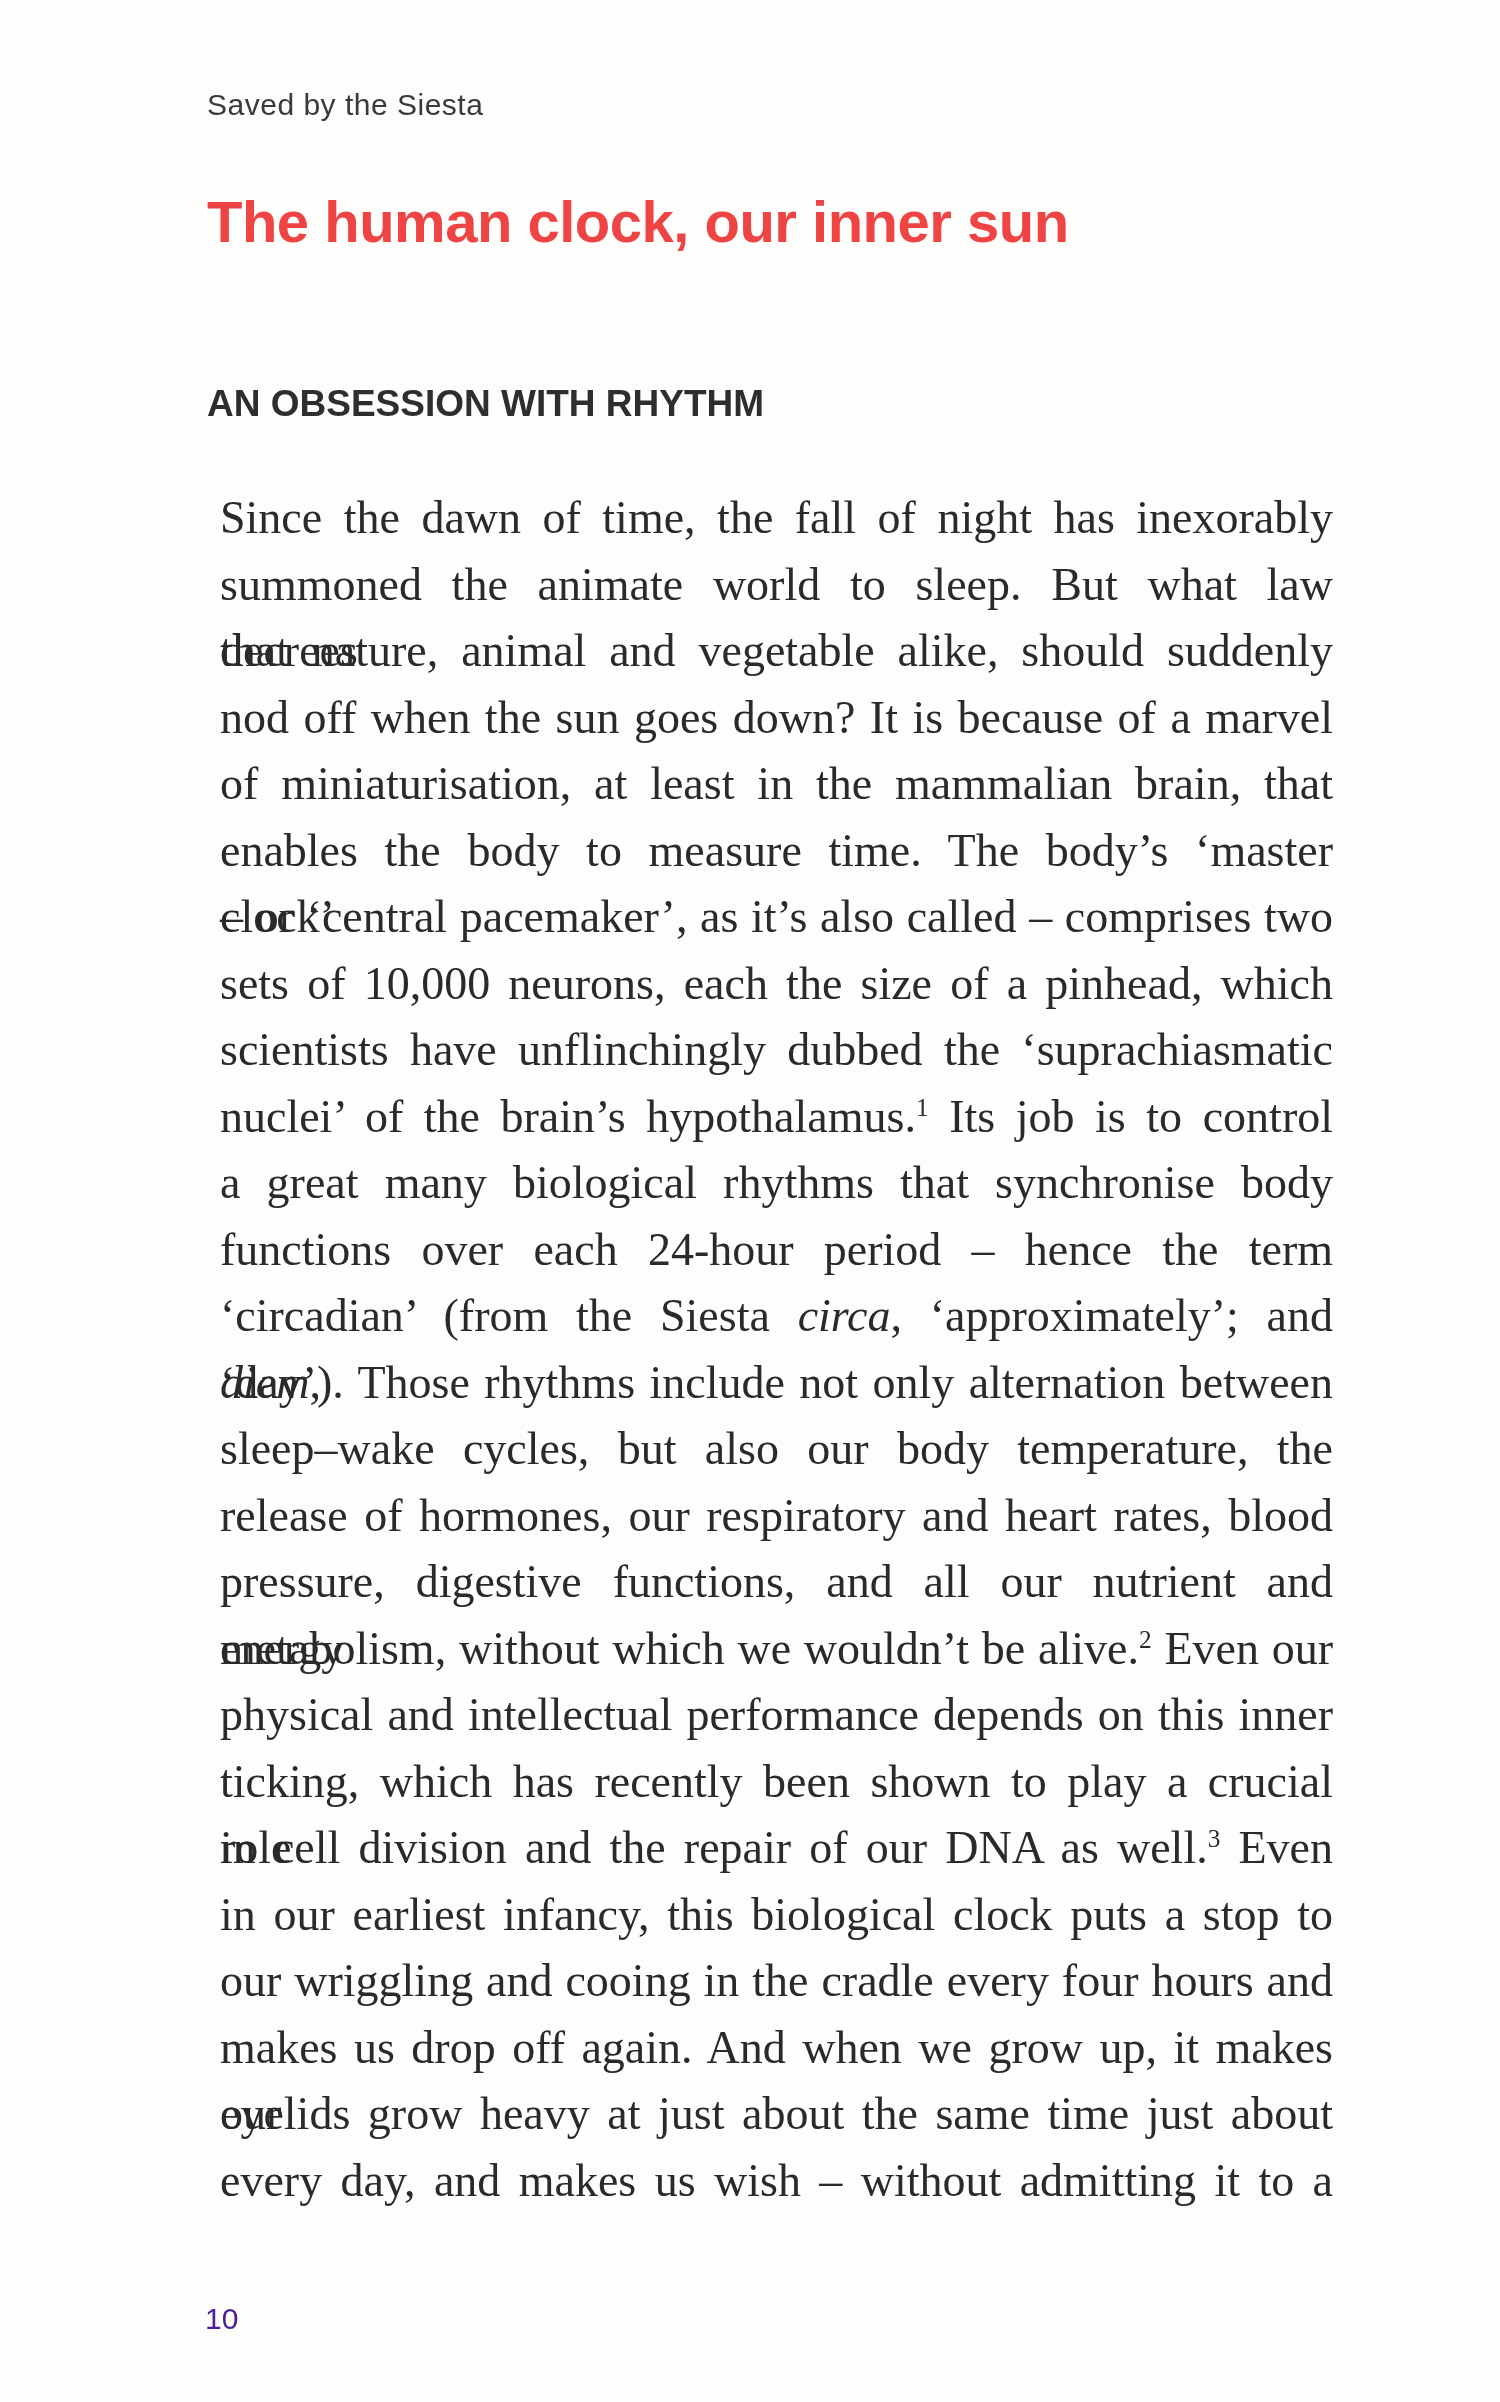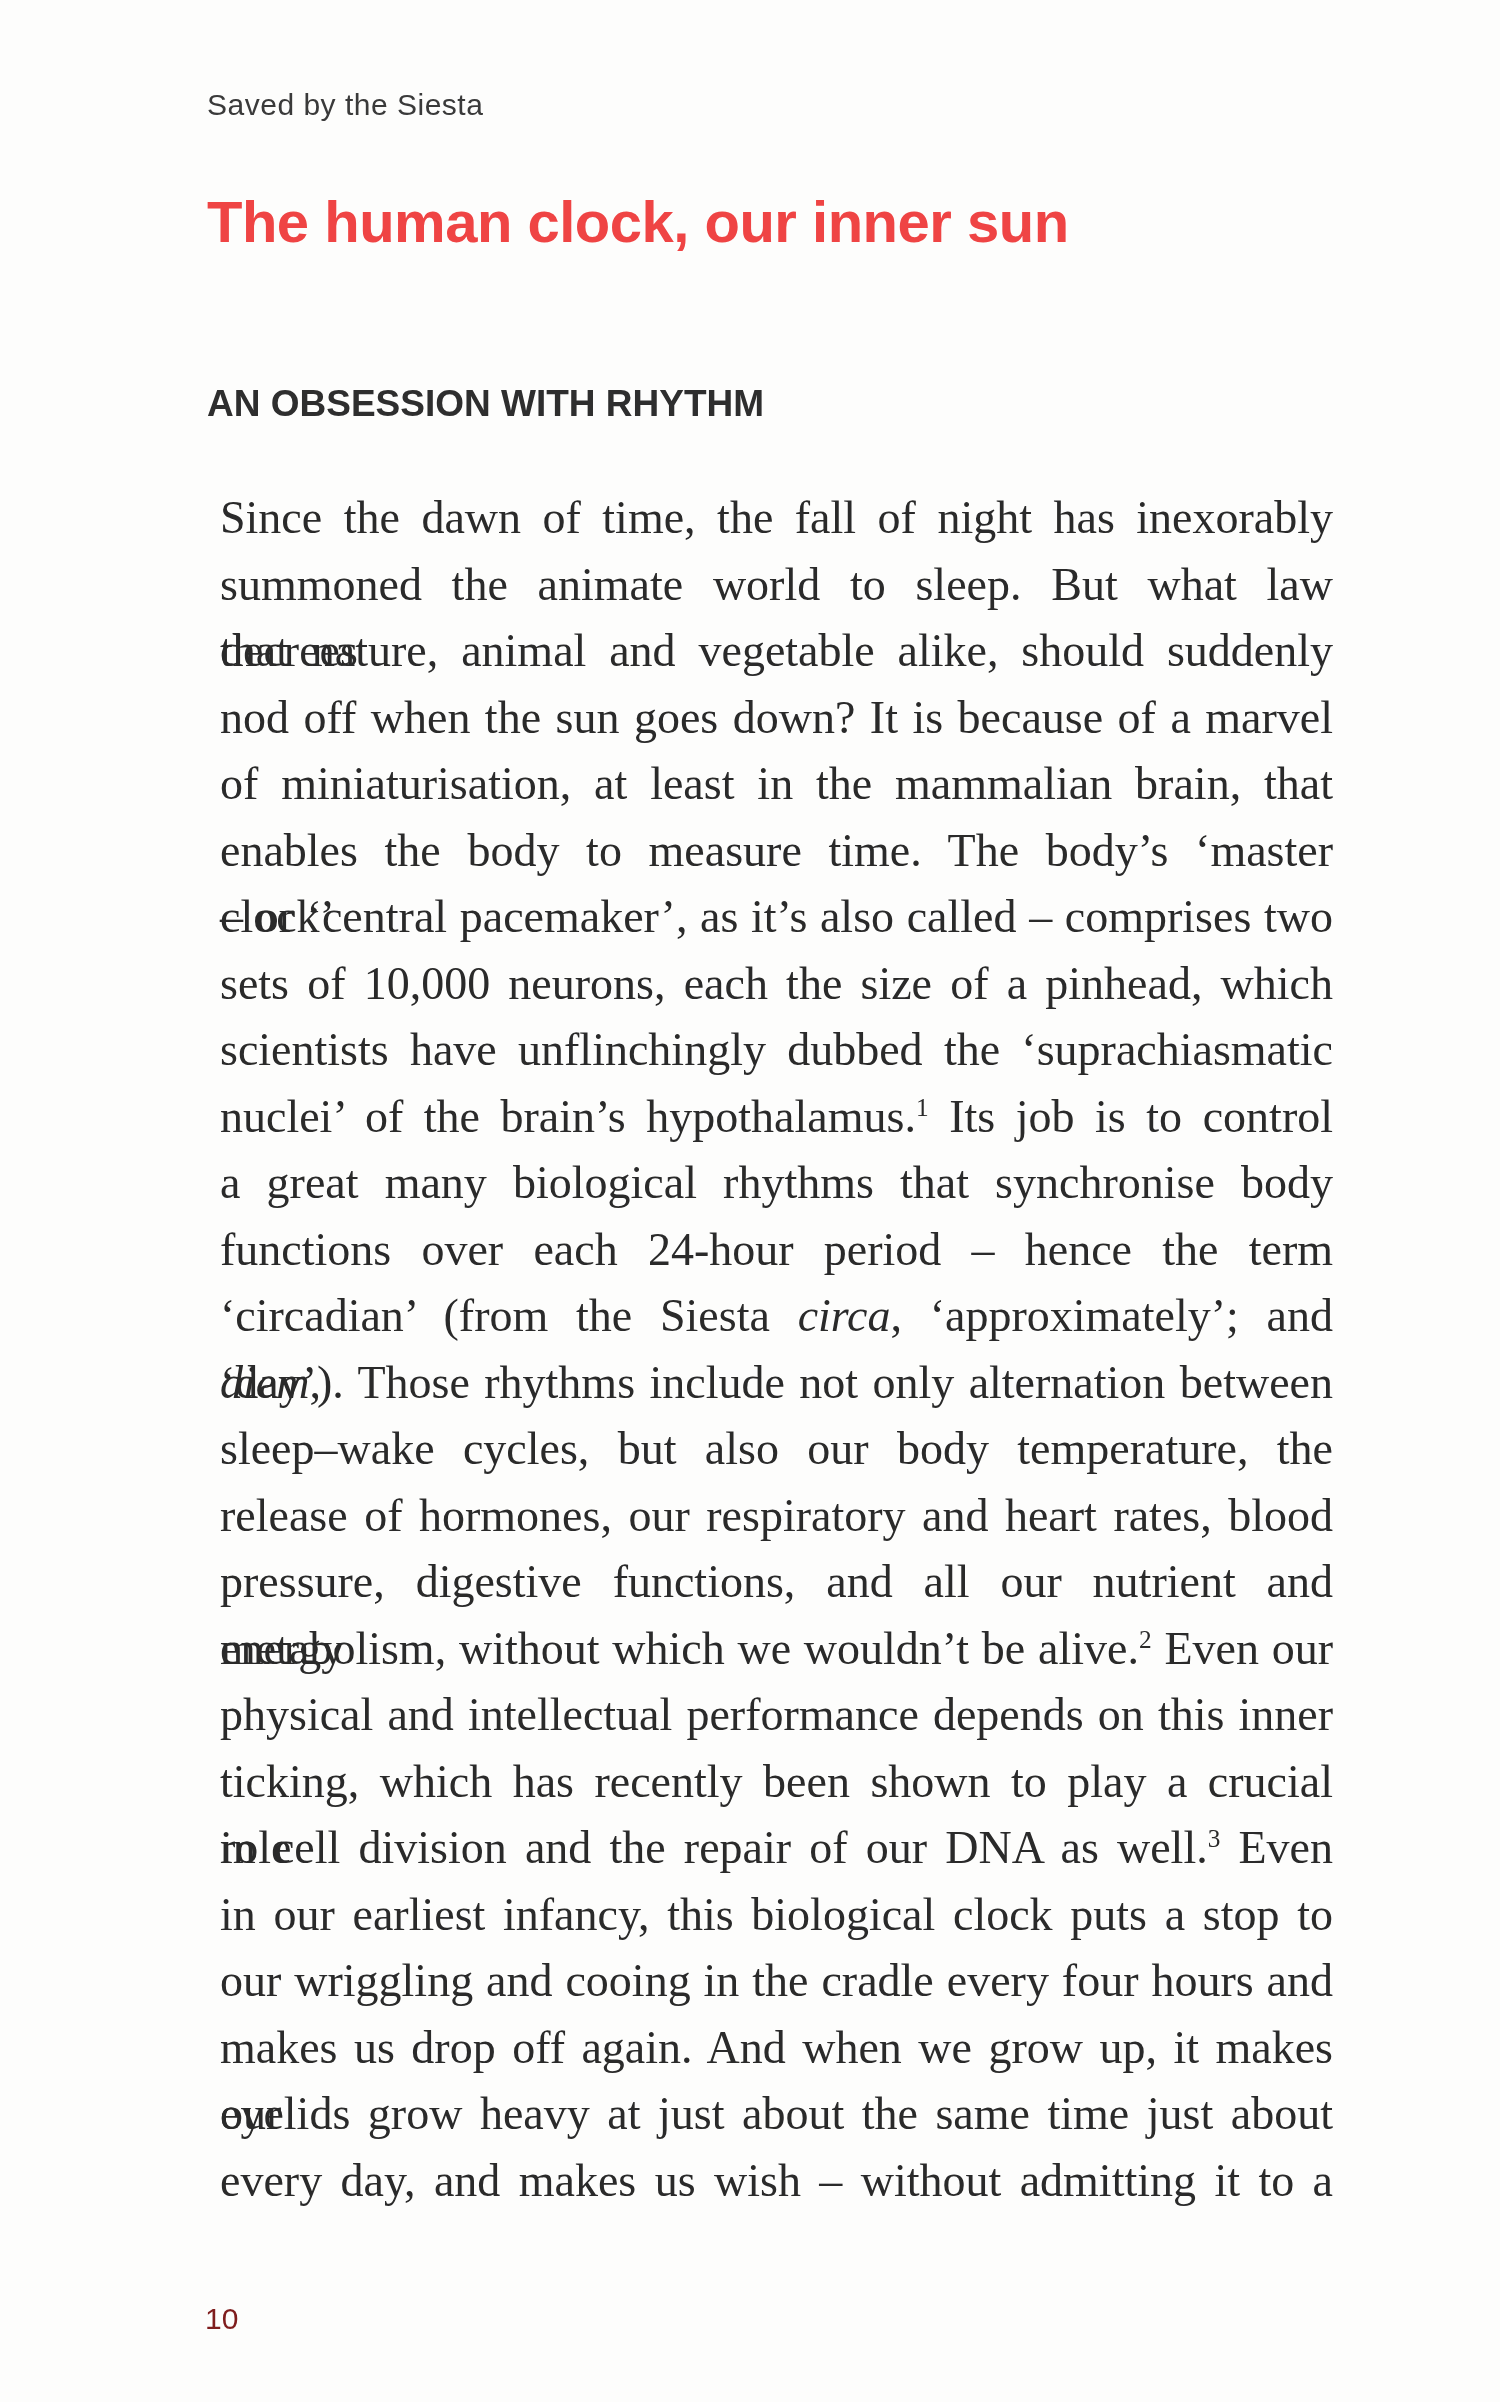--- a/index.html
+++ b/index.html
@@ -25,21 +25,21 @@
     font-family: "Liberation Serif", serif; font-size: 46px; color: #2a2a2a;
   }
   .line {
     display: block; height: 66.5px; line-height: 66.5px;
     text-align: justify; text-align-last: justify; white-space: nowrap; overflow: visible;
   }
   .line span.t { display: inline-block; width: 100%; text-align: justify; text-align-last: justify; white-space: normal; margin-left: 15px; }
   sup { font-size: 0.55em; line-height: 0; vertical-align: super; }
   .page-number {
     position: absolute; left: 205px; top: 2302px;
-    font-family: "Liberation Sans", sans-serif; font-size: 30px; color: #7f1d1d;
+    font-family: "Liberation Sans", sans-serif; font-size: 30px; color: #4c1d95;
   }
 </style>
 </head>
 <body>
 
 <div class="running-head">Saved by the Siesta</div>
 <h1 class="chapter-title">The human clock, our inner sun</h1>
 <h2 class="section-head">AN OBSESSION WITH RHYTHM</h2>
 
 <div class="body">

